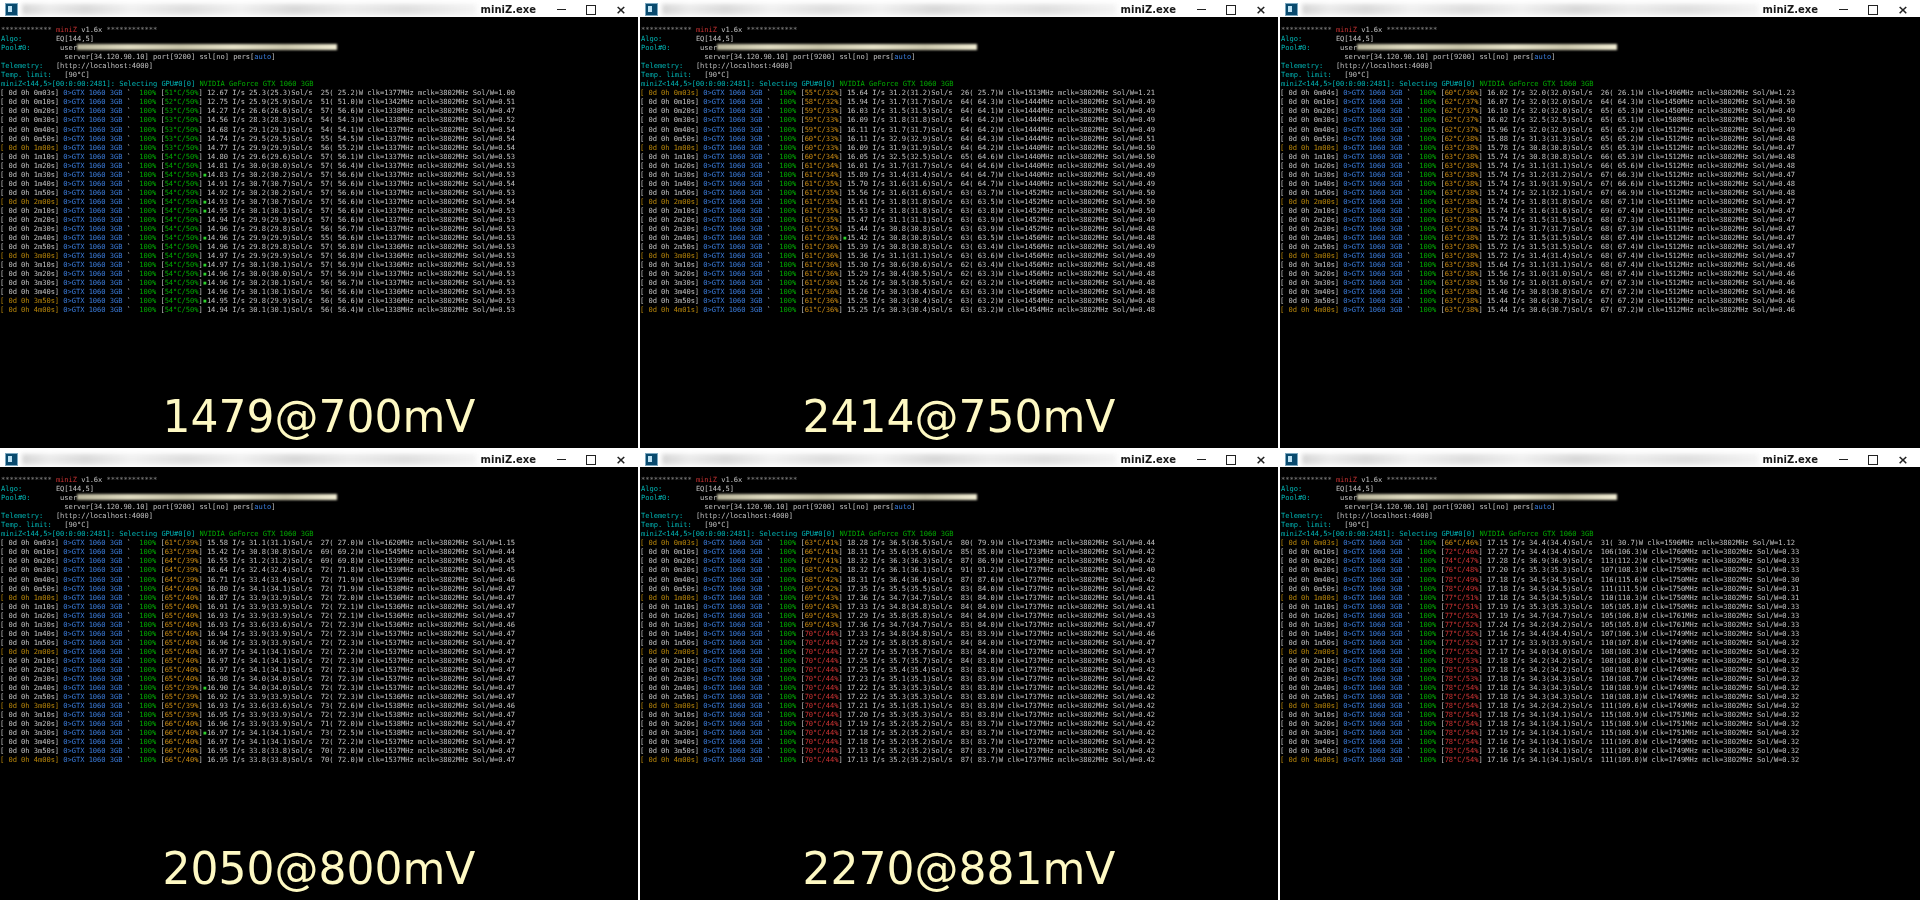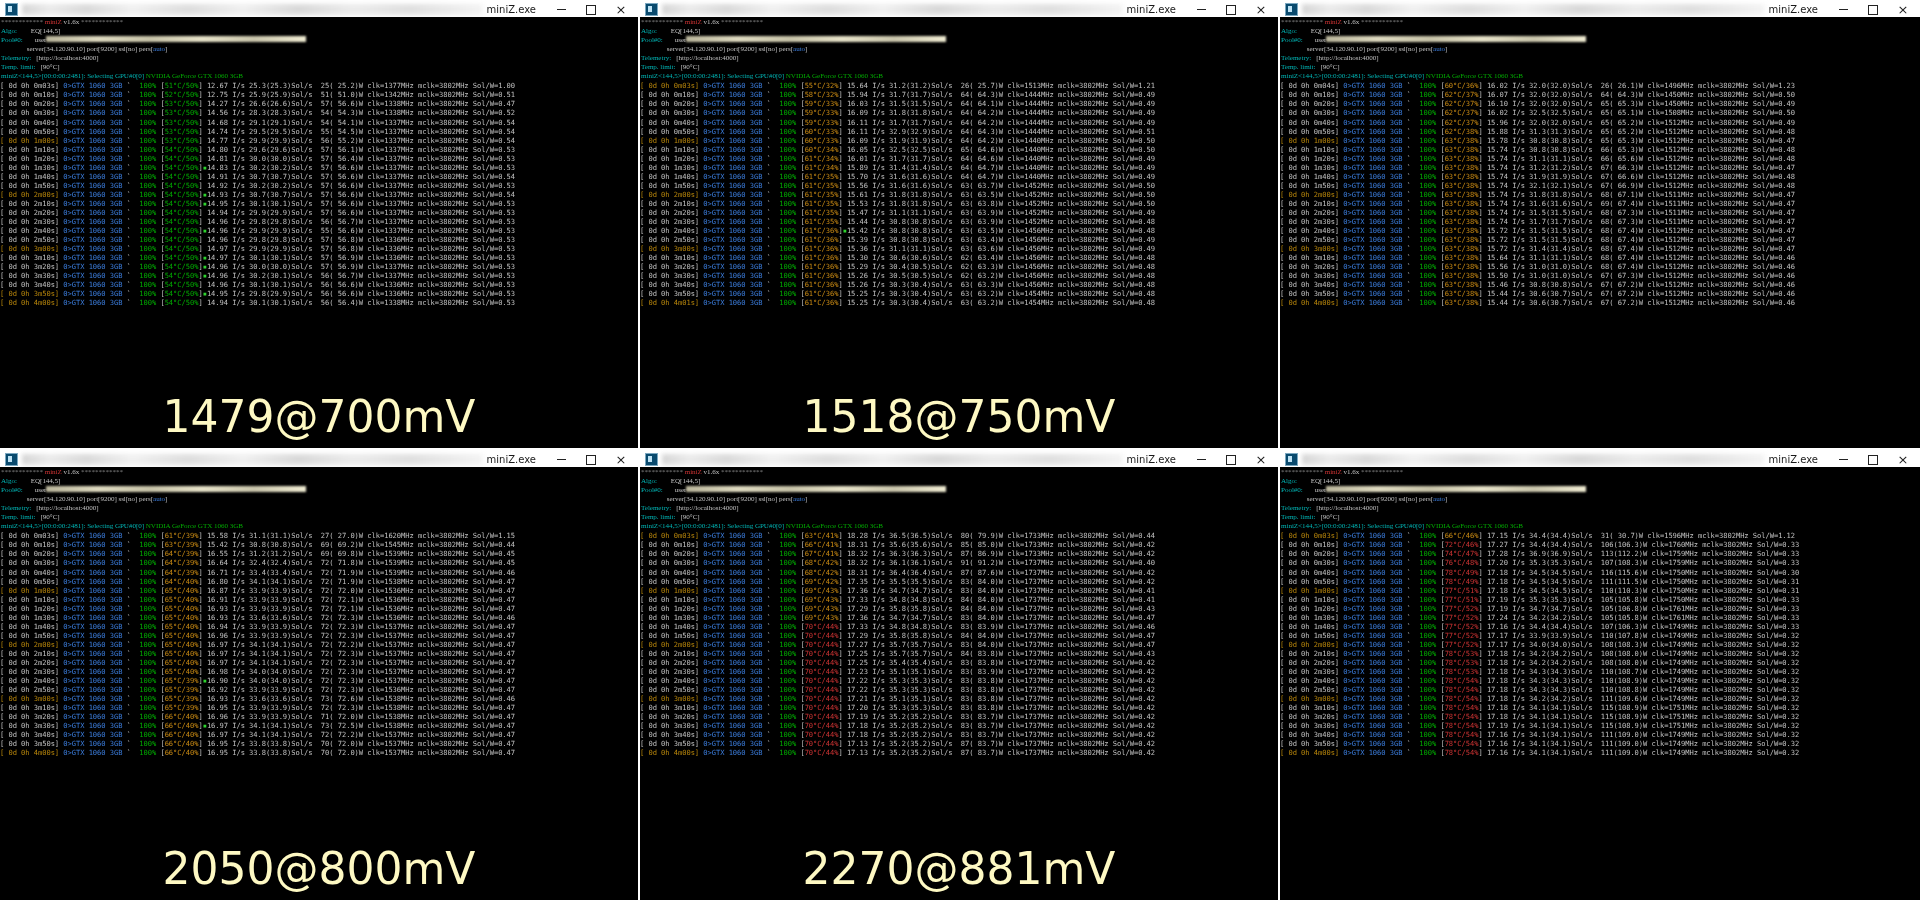--- a/index.html
+++ b/index.html
@@ -3,37 +3,37 @@
 <meta charset="utf-8">
 <style>
   html,body{margin:0;padding:0;background:#000;}
   body{width:1920px;height:900px;overflow:hidden;font-family:"DejaVu Sans Mono","Liberation Mono",monospace;}
   .grid{display:grid;grid-template-columns:1fr 1fr 1fr;grid-template-rows:1fr 1fr;width:1920px;height:900px;gap:0;background:#ffffff;}
   .panel{position:relative;background:#000;overflow:hidden;border-right:2px solid #fff;border-bottom:2px solid #fff;}
   .panel.c3{border-right:none;}
   .panel.r2{border-bottom:none;}
 
   
-  .titlebar{height:19px;background:#ffffff;display:flex;align-items:center;position:relative;flex:0 0 auto;}
+  .titlebar{height:19px;background:#ffffff;display:flex;align-items:center;position:relative;flex:0 0 auto;font-weight:bold;}
   .tb-icon{width:11px;height:11px;margin-left:5px;background:#0a4a6e;border:1px solid #7aa7c0;position:relative;flex:0 0 auto;}
   .tb-icon::after{content:"";position:absolute;left:2px;top:2px;width:4px;height:6px;background:#bfe3f5;}
   .tb-blur{flex:1 1 auto;height:11px;margin:0 4px;
      background:linear-gradient(90deg,#cfcfcf 0%,#e8e8e8 6%,#d4d4d4 14%,#efefef 24%,#d8d8d8 36%,#eeeeee 48%,#d2d2d2 60%,#e9e9e9 72%,#dadada 84%,#f2f2f2 100%);
      filter:blur(2px);opacity:.85;}
   .tb-name{font-family:"DejaVu Sans","Liberation Sans",sans-serif;font-size:10px;color:#1a1a1a;margin-right:10px;white-space:nowrap;}
   .tb-btns{display:flex;align-items:center;gap:0;margin-right:2px;}
   .tb-btn{width:30px;height:17px;display:flex;align-items:center;justify-content:center;color:#222;font-size:10px;font-family:"DejaVu Sans","Liberation Sans",sans-serif;}
   .tb-min::before{content:"";display:block;width:9px;height:1px;background:#222;}
   .tb-max::before{content:"";display:block;width:8px;height:8px;border:1px solid #222;}
   .tb-cls::before{content:"\00D7";font-size:13px;line-height:1;color:#222;}
 
   
   .console{position:absolute;left:0;right:0;top:17px;bottom:0;background:#000;overflow:hidden;}
   .cline{font-size:7.1px;line-height:9.05px;white-space:pre;letter-spacing:-0.05px;color:#cccccc;}
-  .hdr-block{padding-left:1px;padding-top:1px;font-family:Liberation Serif, serif;}
+  .hdr-block{padding-left:1px;padding-top:8px;}
 
   
   .c-gray{color:#c0c0c0;}
   .c-red{color:#cc3333;}
   .c-cyan{color:#00b3b3;}
   .c-blue{color:#3b7ddd;}
   .c-green{color:#00aa00;}
   .c-lgreen{color:#2fd32f;}
   .c-yellow{color:#b8860b;}
   .c-orange{color:#c98a13;}
@@ -139,21 +139,21 @@
         <div class="cline"><span class="c-gray">[ 0d 0h 2m40s] </span><span class="c-blue">0&gt;GTX 1060 3GB</span><span class="c-gray"> `  </span><span class="c-green">100% </span><span class="c-gray">[</span><span class="c-orange">61°C/36%</span><span class="c-gray">]</span><span class="c-lgreen">▪</span><span class="c-gray">15.42 I/s 30.8(30.8)Sol/s  63( 63.5)W clk=1456MHz mclk=3802MHz Sol/W=0.48</span></div>
         <div class="cline"><span class="c-gray">[ 0d 0h 2m50s] </span><span class="c-blue">0&gt;GTX 1060 3GB</span><span class="c-gray"> `  </span><span class="c-green">100% </span><span class="c-gray">[</span><span class="c-orange">61°C/36%</span><span class="c-gray">]</span><span class="c-gray"> </span><span class="c-gray">15.39 I/s 30.8(30.8)Sol/s  63( 63.4)W clk=1456MHz mclk=3802MHz Sol/W=0.49</span></div>
         <div class="cline"><span class="c-yellow">[ 0d 0h 3m00s] </span><span class="c-blue">0&gt;GTX 1060 3GB</span><span class="c-gray"> `  </span><span class="c-green">100% </span><span class="c-gray">[</span><span class="c-orange">61°C/36%</span><span class="c-gray">]</span><span class="c-gray"> </span><span class="c-gray">15.36 I/s 31.1(31.1)Sol/s  63( 63.6)W clk=1456MHz mclk=3802MHz Sol/W=0.49</span></div>
         <div class="cline"><span class="c-gray">[ 0d 0h 3m10s] </span><span class="c-blue">0&gt;GTX 1060 3GB</span><span class="c-gray"> `  </span><span class="c-green">100% </span><span class="c-gray">[</span><span class="c-orange">61°C/36%</span><span class="c-gray">]</span><span class="c-gray"> </span><span class="c-gray">15.30 I/s 30.6(30.6)Sol/s  62( 63.4)W clk=1456MHz mclk=3802MHz Sol/W=0.48</span></div>
         <div class="cline"><span class="c-gray">[ 0d 0h 3m20s] </span><span class="c-blue">0&gt;GTX 1060 3GB</span><span class="c-gray"> `  </span><span class="c-green">100% </span><span class="c-gray">[</span><span class="c-orange">61°C/36%</span><span class="c-gray">]</span><span class="c-gray"> </span><span class="c-gray">15.29 I/s 30.4(30.5)Sol/s  62( 63.3)W clk=1456MHz mclk=3802MHz Sol/W=0.48</span></div>
         <div class="cline"><span class="c-gray">[ 0d 0h 3m30s] </span><span class="c-blue">0&gt;GTX 1060 3GB</span><span class="c-gray"> `  </span><span class="c-green">100% </span><span class="c-gray">[</span><span class="c-orange">61°C/36%</span><span class="c-gray">]</span><span class="c-gray"> </span><span class="c-gray">15.26 I/s 30.5(30.5)Sol/s  62( 63.2)W clk=1456MHz mclk=3802MHz Sol/W=0.48</span></div>
         <div class="cline"><span class="c-gray">[ 0d 0h 3m40s] </span><span class="c-blue">0&gt;GTX 1060 3GB</span><span class="c-gray"> `  </span><span class="c-green">100% </span><span class="c-gray">[</span><span class="c-orange">61°C/36%</span><span class="c-gray">]</span><span class="c-gray"> </span><span class="c-gray">15.26 I/s 30.3(30.4)Sol/s  63( 63.3)W clk=1456MHz mclk=3802MHz Sol/W=0.48</span></div>
         <div class="cline"><span class="c-gray">[ 0d 0h 3m50s] </span><span class="c-blue">0&gt;GTX 1060 3GB</span><span class="c-gray"> `  </span><span class="c-green">100% </span><span class="c-gray">[</span><span class="c-orange">61°C/36%</span><span class="c-gray">]</span><span class="c-gray"> </span><span class="c-gray">15.25 I/s 30.3(30.4)Sol/s  63( 63.2)W clk=1454MHz mclk=3802MHz Sol/W=0.48</span></div>
         <div class="cline"><span class="c-yellow">[ 0d 0h 4m01s] </span><span class="c-blue">0&gt;GTX 1060 3GB</span><span class="c-gray"> `  </span><span class="c-green">100% </span><span class="c-gray">[</span><span class="c-orange">61°C/36%</span><span class="c-gray">]</span><span class="c-gray"> </span><span class="c-gray">15.25 I/s 30.3(30.4)Sol/s  63( 63.2)W clk=1454MHz mclk=3802MHz Sol/W=0.48</span></div>
     </div>
-    <div class="caption">1518@750mV</div>
+    <div class="caption">2414@750mV</div>
   </div>
     <div class="panel c3">
     <div class="titlebar">
     <div class="tb-icon"></div>
     <div class="tb-blur"></div>
     <div class="tb-name">miniZ.exe</div>
     <div class="tb-btns">
       <div class="tb-btn tb-min"></div>
       <div class="tb-btn tb-max"></div>
       <div class="tb-btn tb-cls"></div>

